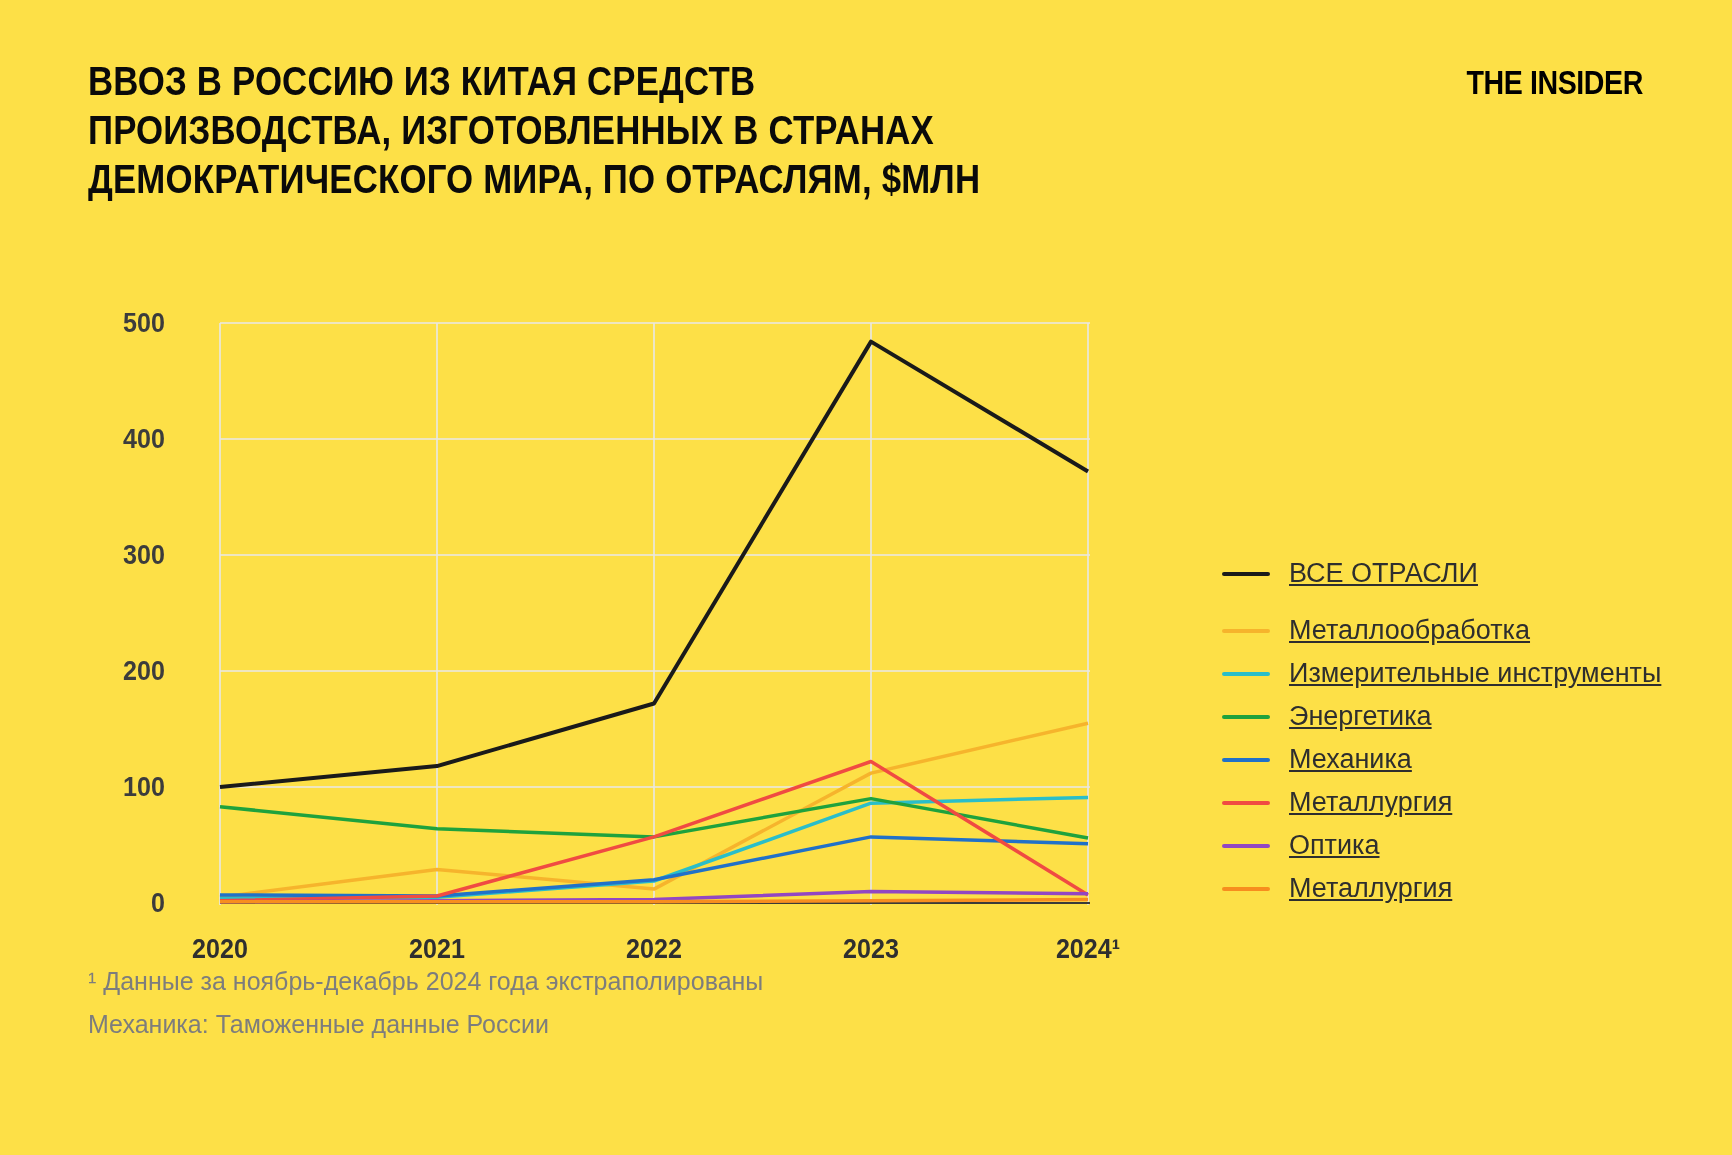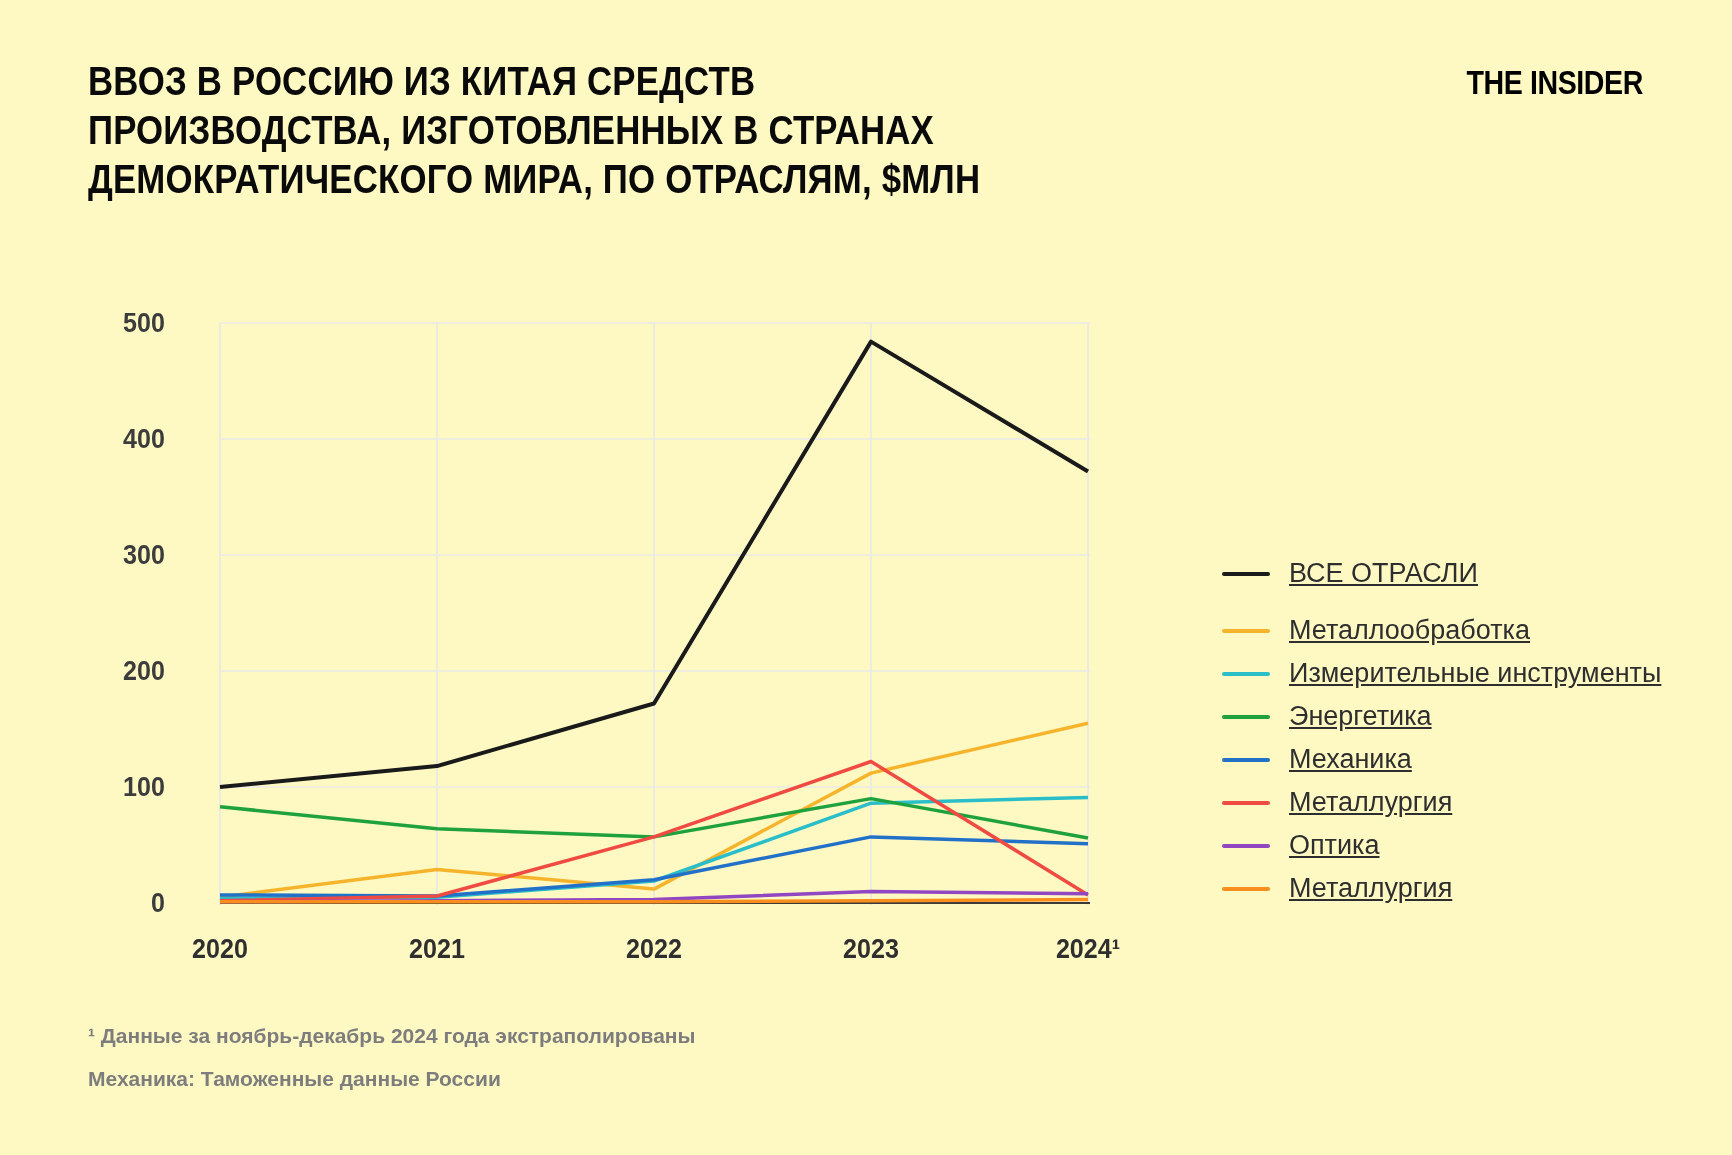--- a/index.html
+++ b/index.html
@@ -1,32 +1,32 @@
 <!DOCTYPE html>
 <html><head>
 <meta charset="utf-8">
 <style>
   html,body{margin:0;padding:0;background:#ffffff;}
-  .page{position:relative;width:1732px;height:1155px;background:#fef9c3;overflow:hidden;
+  .page{position:relative;width:1732px;height:1155px;background:#fde047;overflow:hidden;
         font-family:"Liberation Sans","DejaVu Sans",sans-serif;}
   .title{position:absolute;left:88px;top:57px;font-size:40px;font-weight:bold;color:#0a0a0a;
          line-height:49px;letter-spacing:0.2px;transform:scaleX(0.87);transform-origin:0 0;white-space:nowrap;}
   .logo{position:absolute;right:89px;top:63px;font-size:34px;font-weight:bold;color:#000;
         letter-spacing:-0.5px;transform:scaleX(0.84);transform-origin:100% 0;white-space:nowrap;}
   .chart-svg{position:absolute;left:0;top:0;}
   .ylabel{position:absolute;left:40px;width:125px;text-align:right;font-size:27px;font-weight:bold;
           color:#3c3c3c;line-height:36px;transform:scaleX(0.93);transform-origin:100% 50%;}
   .xlabel{position:absolute;width:140px;text-align:center;font-size:27px;font-weight:bold;
           color:#2f2f2f;line-height:34px;transform:scaleX(0.93);transform-origin:50% 50%;}
   .legend{position:absolute;left:1222px;top:552px;}
   .legend-item{display:flex;align-items:center;height:43px;}
   .legend-item.gap{margin-top:14px;text-align:right;}
   .legend-swatch{width:48px;height:4px;border-radius:2px;margin-right:19px;flex:0 0 auto;}
   .legend-label{font-size:27px;color:#2e2e2e;white-space:nowrap;text-decoration:underline;}
-  .footnotes{position:absolute;left:88px;top:1014px;color:#7d7d7d;font-size:21px;line-height:43px;font-weight:bold;}
+  .footnotes{position:absolute;left:88px;top:960px;color:#7d7d7d;font-size:25px;line-height:43px;}
 </style>
 </head>
 <body>
 
 <div class="page">
 
   <div class="title">
     <div>ВВОЗ В РОССИЮ ИЗ КИТАЯ СРЕДСТВ</div>
     <div>ПРОИЗВОДСТВА, ИЗГОТОВЛЕННЫХ В СТРАНАХ</div>
     <div>ДЕМОКРАТИЧЕСКОГО МИРА, ПО ОТРАСЛЯМ, $МЛН</div>

